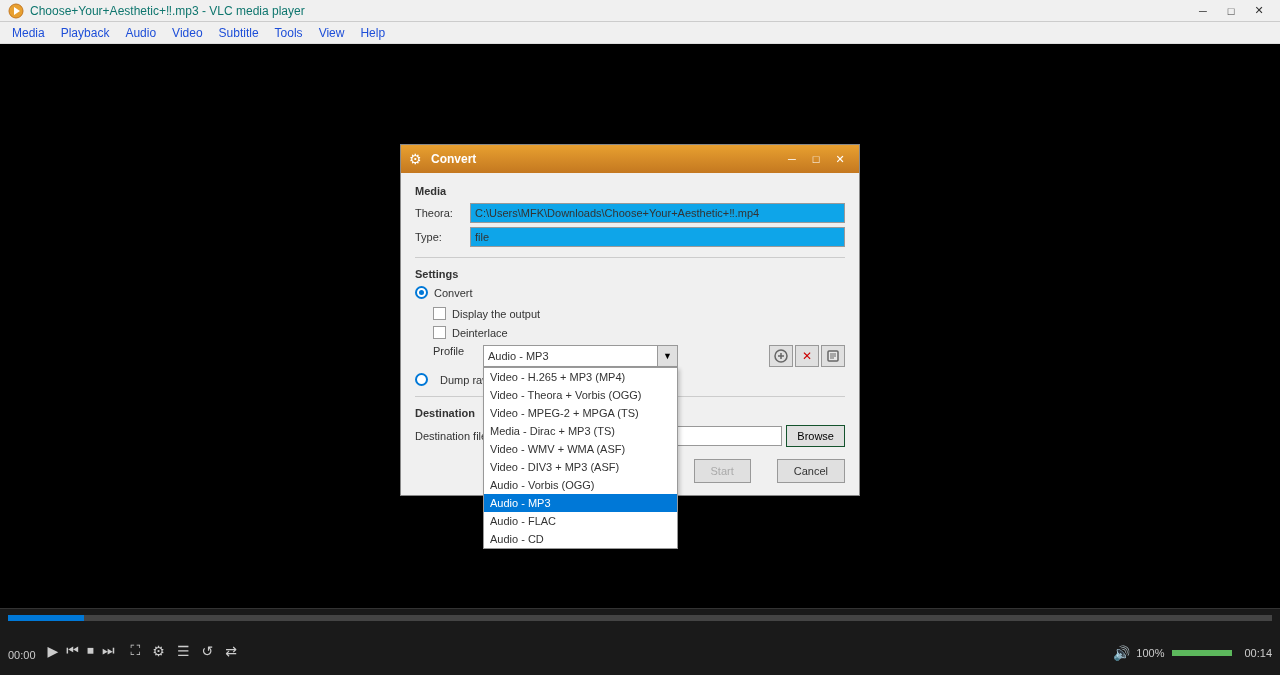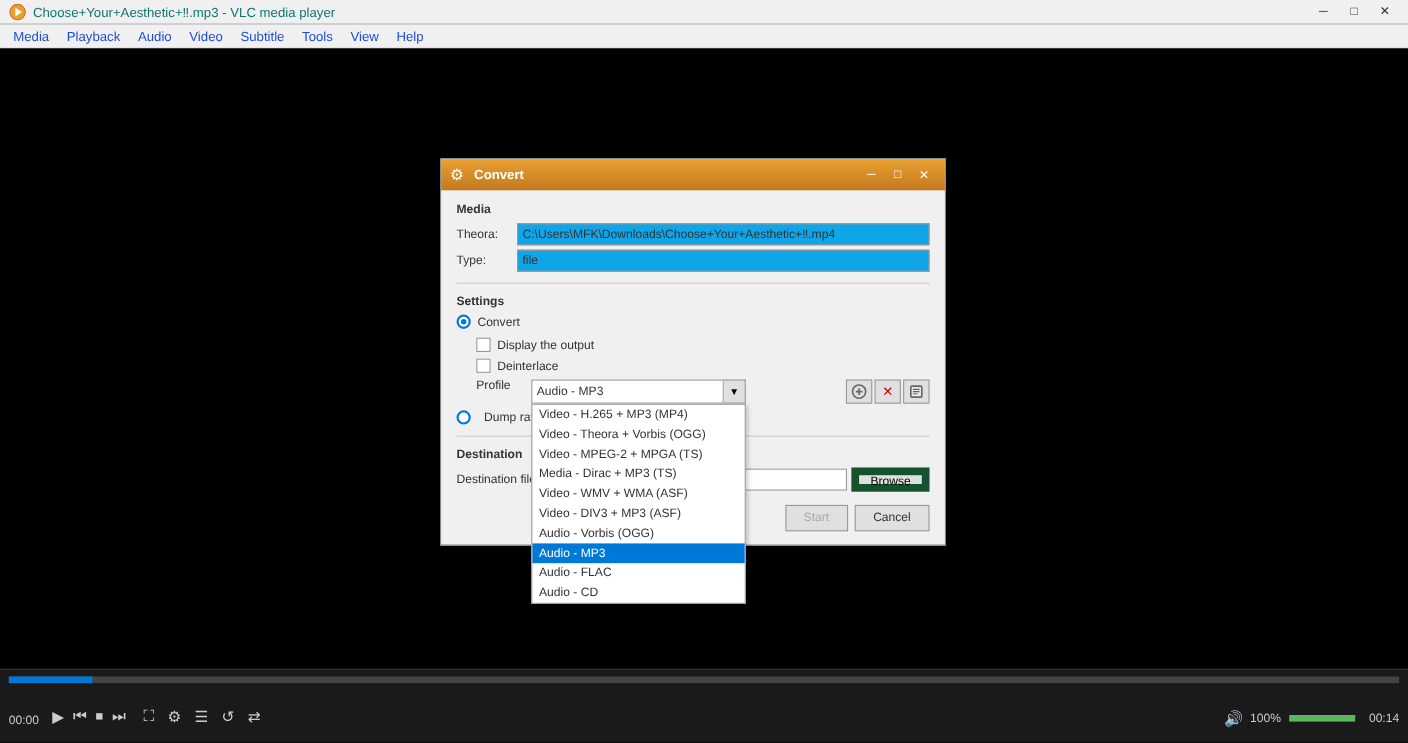--- a/index.html
+++ b/index.html
@@ -296,40 +296,41 @@
       border: 1px solid #999;
       padding: 0 4px;
       font-size: 11px;
       color: #333;
     }
     .browse-btn {
       margin-left: 4px;
       height: 22px;
       padding: 0 10px;
       background: #e0e0e0;
-      border: 7px solid #14532d;
+      border: 1px solid #14532d;
       cursor: pointer;
       font-size: 11px;
     }
 
     .dialog-footer {
       display: flex;
       justify-content: flex-end;
       align-items: center;
       margin-top: 12px;
       gap: 6px;
     }
     .footer-btn {
       height: 24px;
       padding: 0 16px;
       background: #e0e0e0;
       border: 1px solid #999;
       cursor: pointer;
       font-size: 11px;
       color: #333;
+      margin-left: 20px;
     }
     .footer-btn.disabled {
       color: #aaa;
       cursor: default;
     }
 
     
     #playback-bar {
       position: absolute;
       bottom: 0;

